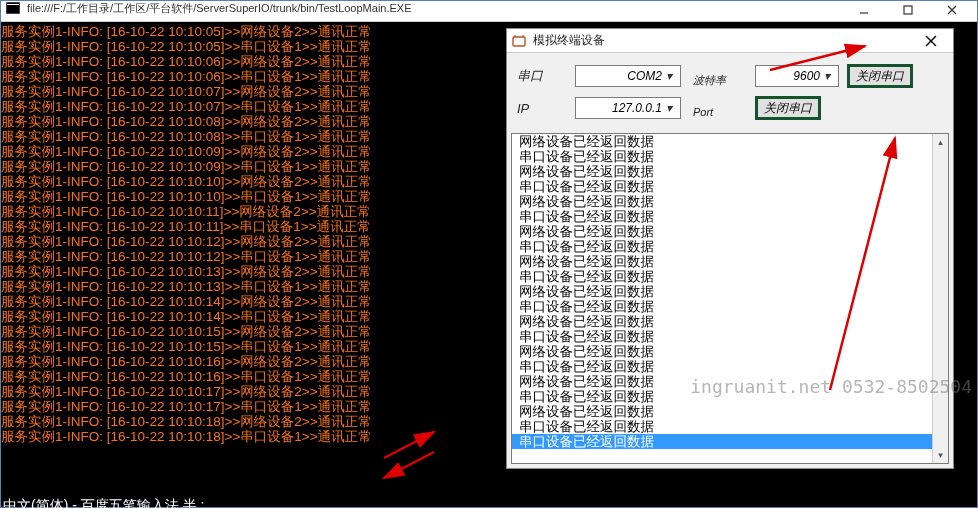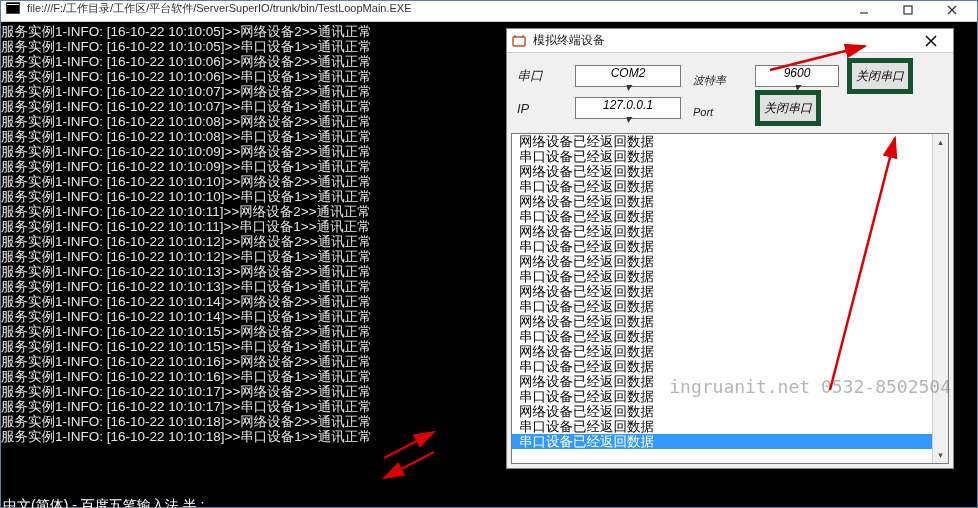--- a/index.html
+++ b/index.html
@@ -7,50 +7,50 @@
 
 .main-window { width:978px; height:508px; border:1px solid #5a7fb0; background:#000; }
 .main-titlebar { height:21px; background:#fff; display:flex; align-items:flex-start; padding:0 4px; border-bottom:1px solid #ccc; }
 .main-titlebar .app-icon { width:16px; height:14px; margin-right:6px; display:flex; align-items:center; justify-content:center; }
 .main-titlebar .app-icon svg { width:14px; height:12px; }
 .main-titlebar .title-text { flex:1; font-size:11px; color:#333; }
 .main-titlebar .win-btns { display:flex; gap:14px; margin-right:6px; }
 .main-titlebar .win-btn { width:30px; height:18px; display:flex; align-items:center; justify-content:center; cursor:pointer; }
 .main-titlebar .win-btn svg { stroke:#333; fill:none; }
 
-.console { position:relative; background:#000; color:#e5e5e5; font-family:"NSimSun","SimSun",monospace; font-size:13.5px; line-height:15px; padding:2px 0 0 0; height:467px; white-space:pre; overflow:hidden; }
+.console { position:relative; background:#000; color:#f97316; font-family:"NSimSun","SimSun",monospace; font-size:13.5px; line-height:15px; padding:2px 0 0 0; height:467px; white-space:pre; overflow:hidden; }
 .console .line { height:15px; }
 .status-line { color:#fff; font-size:14px; padding-left:2px; margin-top:8px; }
 
 .dialog { position:absolute; left:506px; top:28px; width:448px; height:441px; background:#f0f0f0; border:1px solid #888; box-shadow:2px 2px 8px rgba(0,0,0,.3); display:flex; flex-direction:column; z-index:10; }
 .dialog-titlebar { height:24px; background:#fff; display:flex; align-items:center; padding:0 4px; border-bottom:1px solid #ccc; }
 .dialog-titlebar .dlg-icon { width:16px; height:16px; margin-right:6px; display:flex; align-items:center; justify-content:center; }
 .dialog-titlebar .dlg-title { flex:1; font-size:12px; color:#222; }
 .dialog-titlebar .dlg-close { width:36px; height:20px; display:flex; align-items:center; justify-content:center; cursor:pointer; }
 .dialog-titlebar .dlg-close svg { stroke:#000; }
 
 .dialog-form { padding:10px 6px 6px 10px; background:#f0f0f0; }
 .form-row { display:flex; align-items:center; height:26px; margin-bottom:6px;font-style:italic; }
 .form-row .lbl { width:58px; font-size:13px; color:#222; }
 .form-row .lbl2 { width:62px; font-size:11px; color:#222;margin-top:8px; }
 .form-row .combo, .form-row .txt { background:#fff; border:1px solid #7a7a7a; height:22px; font-size:12px; padding:0 4px; display:flex; align-items:center; }
-.form-row .combo { justify-content:space-between;flex-direction:column; }
+.form-row .combo { justify-content:flex-end; }
 .form-row .combo .arrow { width:14px; text-align:center; color:#333; }
 .form-row .c1 { width:106px; margin-right:12px; }
 .form-row .c2 { width:84px; margin-right:8px; }
-.form-row .btn { width:66px; height:36px; background:#e1e1e1; border:5px solid #14532d; font-size:12px; display:flex; align-items:center; justify-content:center; cursor:pointer; }
+.form-row .btn { width:66px; height:24px; background:#e1e1e1; border:3px solid #14532d; font-size:12px; display:flex; align-items:center; justify-content:center; cursor:pointer; }
 
 .dialog-log { flex:1; margin:0 4px 4px 4px; background:#fff; border:1px solid #7a7a7a; position:relative; overflow:hidden; }
 .dialog-log .log-inner { font-family:"SimSun",monospace; font-size:13.5px; line-height:15px; color:#000; }
 .dialog-log .log-line { height:15px; padding-left:7px; }
 .dialog-log .log-line.sel { background:#3399ff; color:#fff; }
 .dialog-log .sb { position:absolute; right:0; top:0; bottom:0; width:16px; background:#f0f0f0; border-left:1px solid #ccc; display:flex; flex-direction:column; justify-content:space-between; align-items:center; }
 .dialog-log .sb .sbtn { height:16px; width:100%; display:flex; align-items:center; justify-content:center; font-size:9px; color:#555; cursor:pointer; }
 
-.watermark { position:absolute; right:27px; top:376px; font-size:18px; color:rgba(120,120,120,.55); font-family:monospace; z-index:11; pointer-events:none; }
+.watermark { position:absolute; right:6px; top:376px; font-size:18px; color:rgba(120,120,120,.55); font-family:monospace; z-index:11; pointer-events:none; }
 
 .red-arrow { position:absolute; z-index:12; pointer-events:none; }
 </style>
 </head>
 <body>
 
 <div class="main-window">
   <div class="main-titlebar">
     <span class="app-icon">
       <svg viewBox="0 0 14 12">

